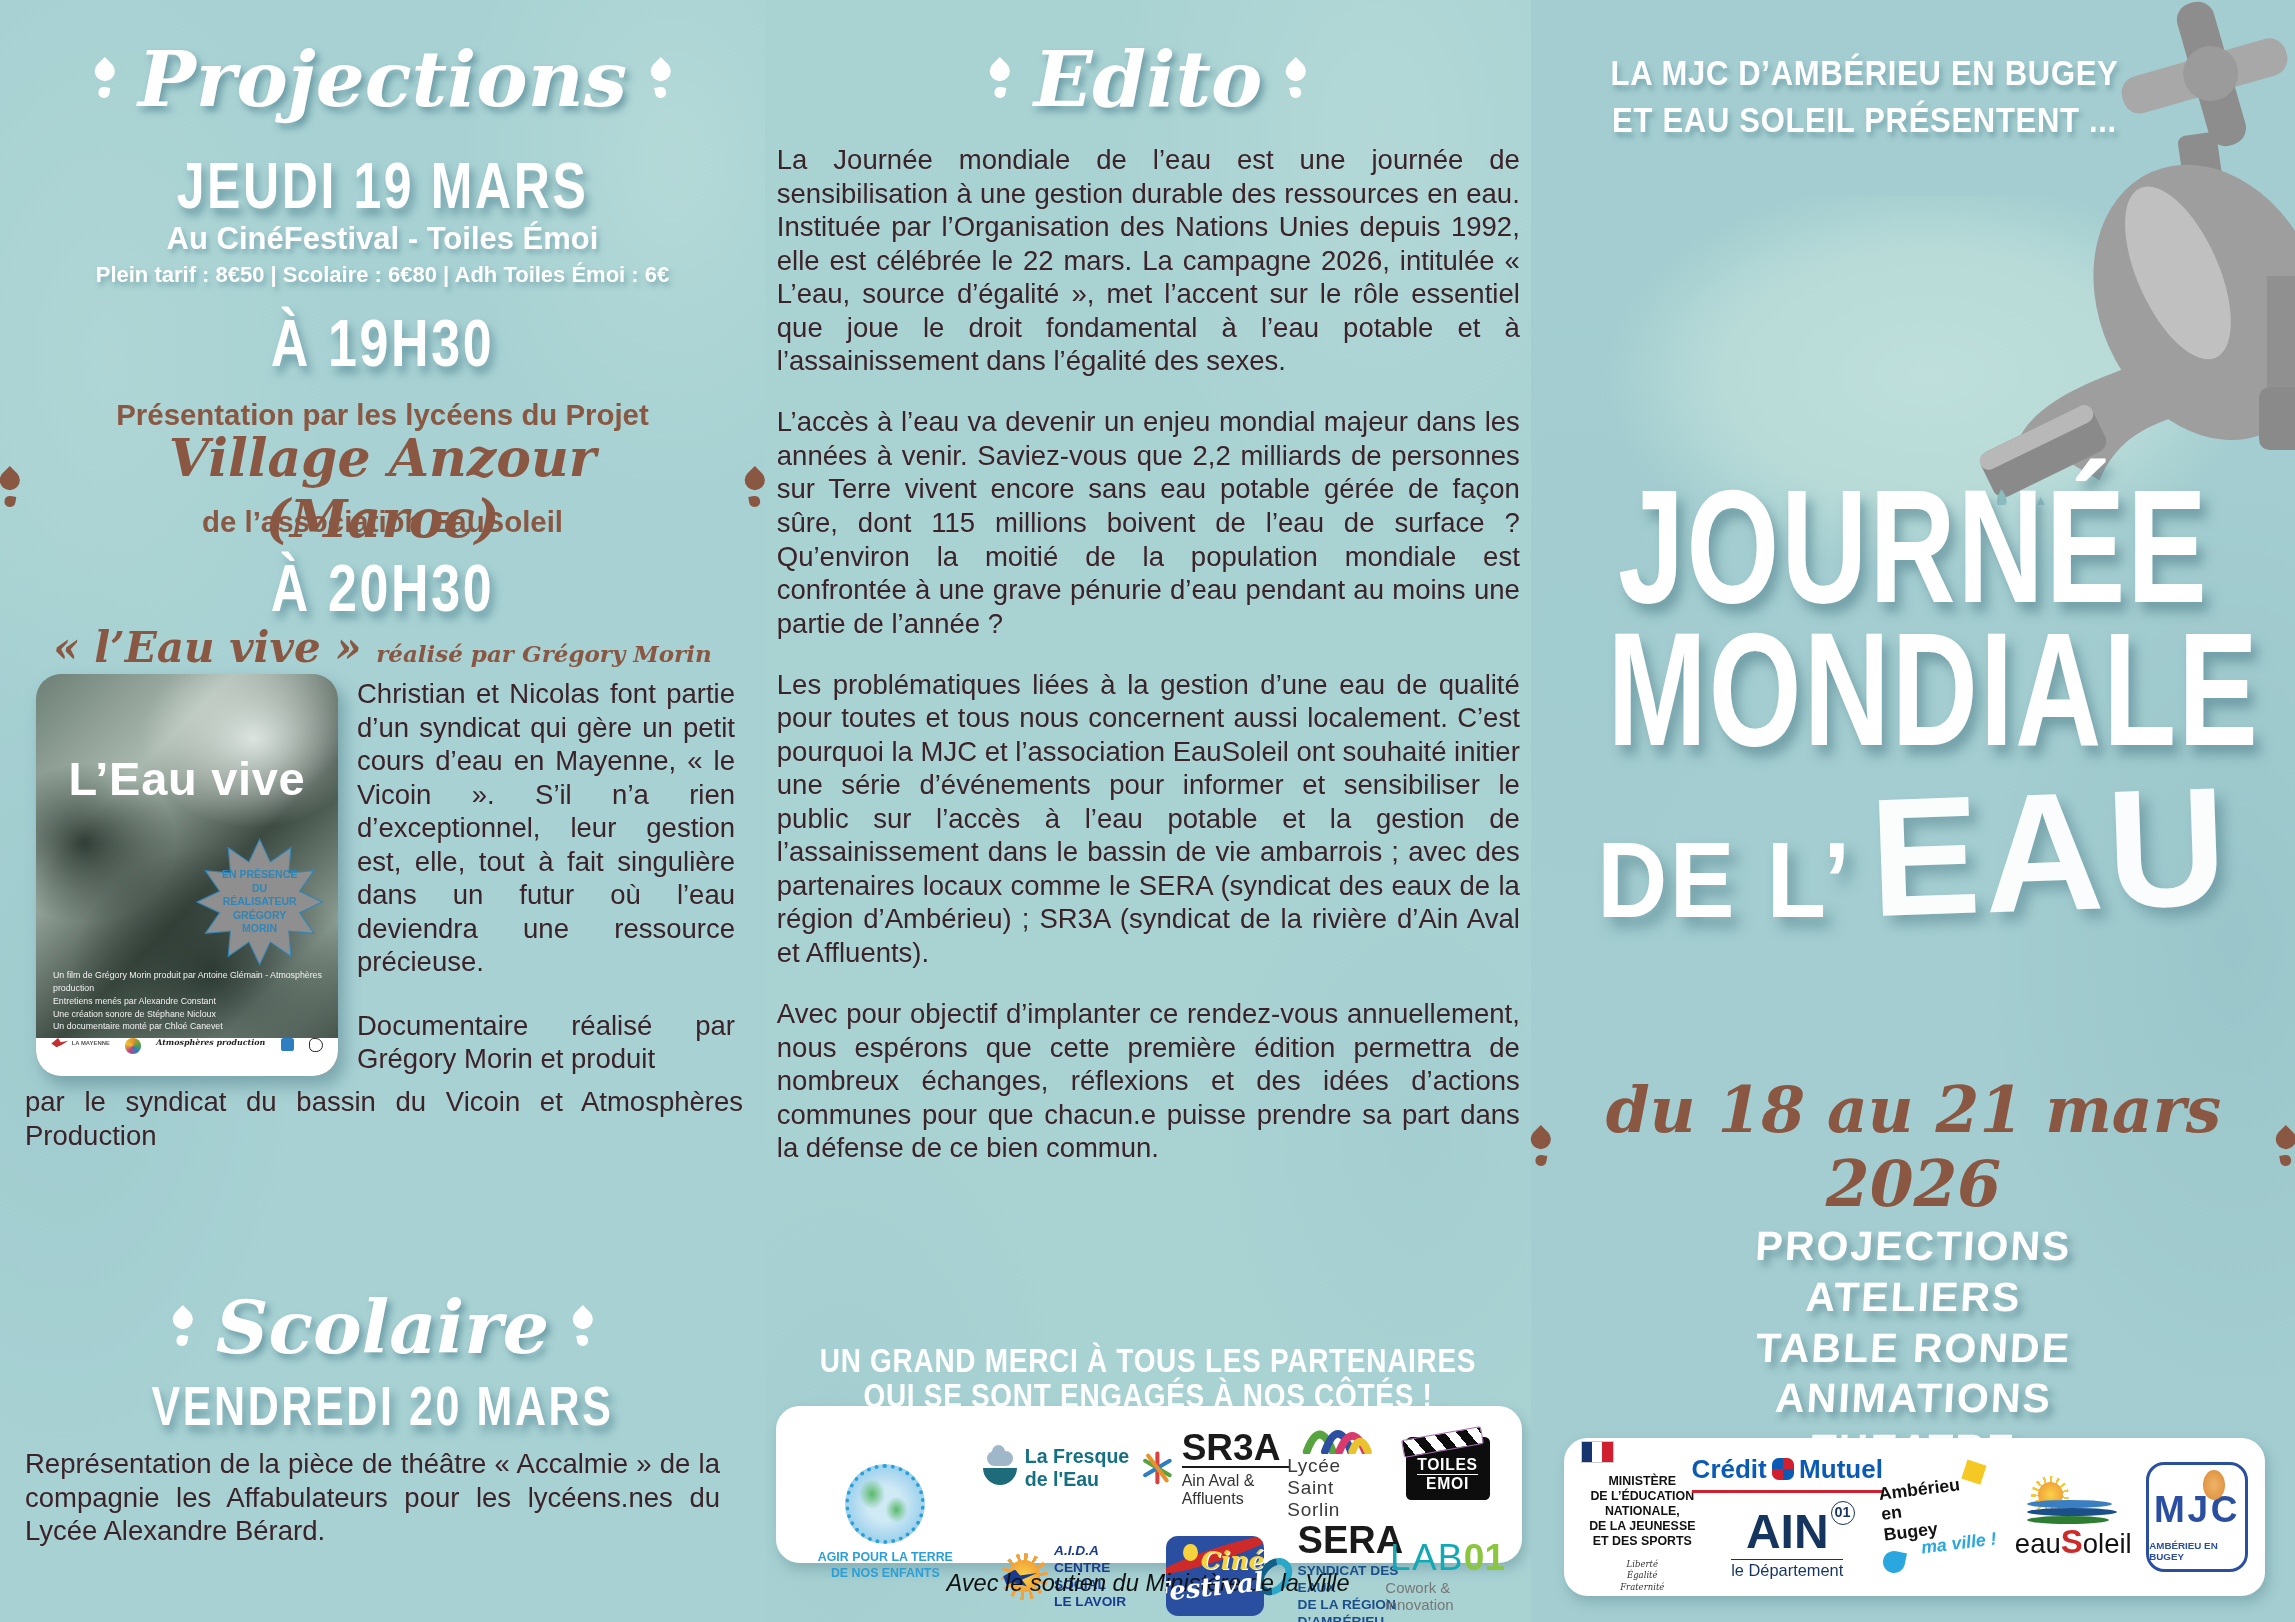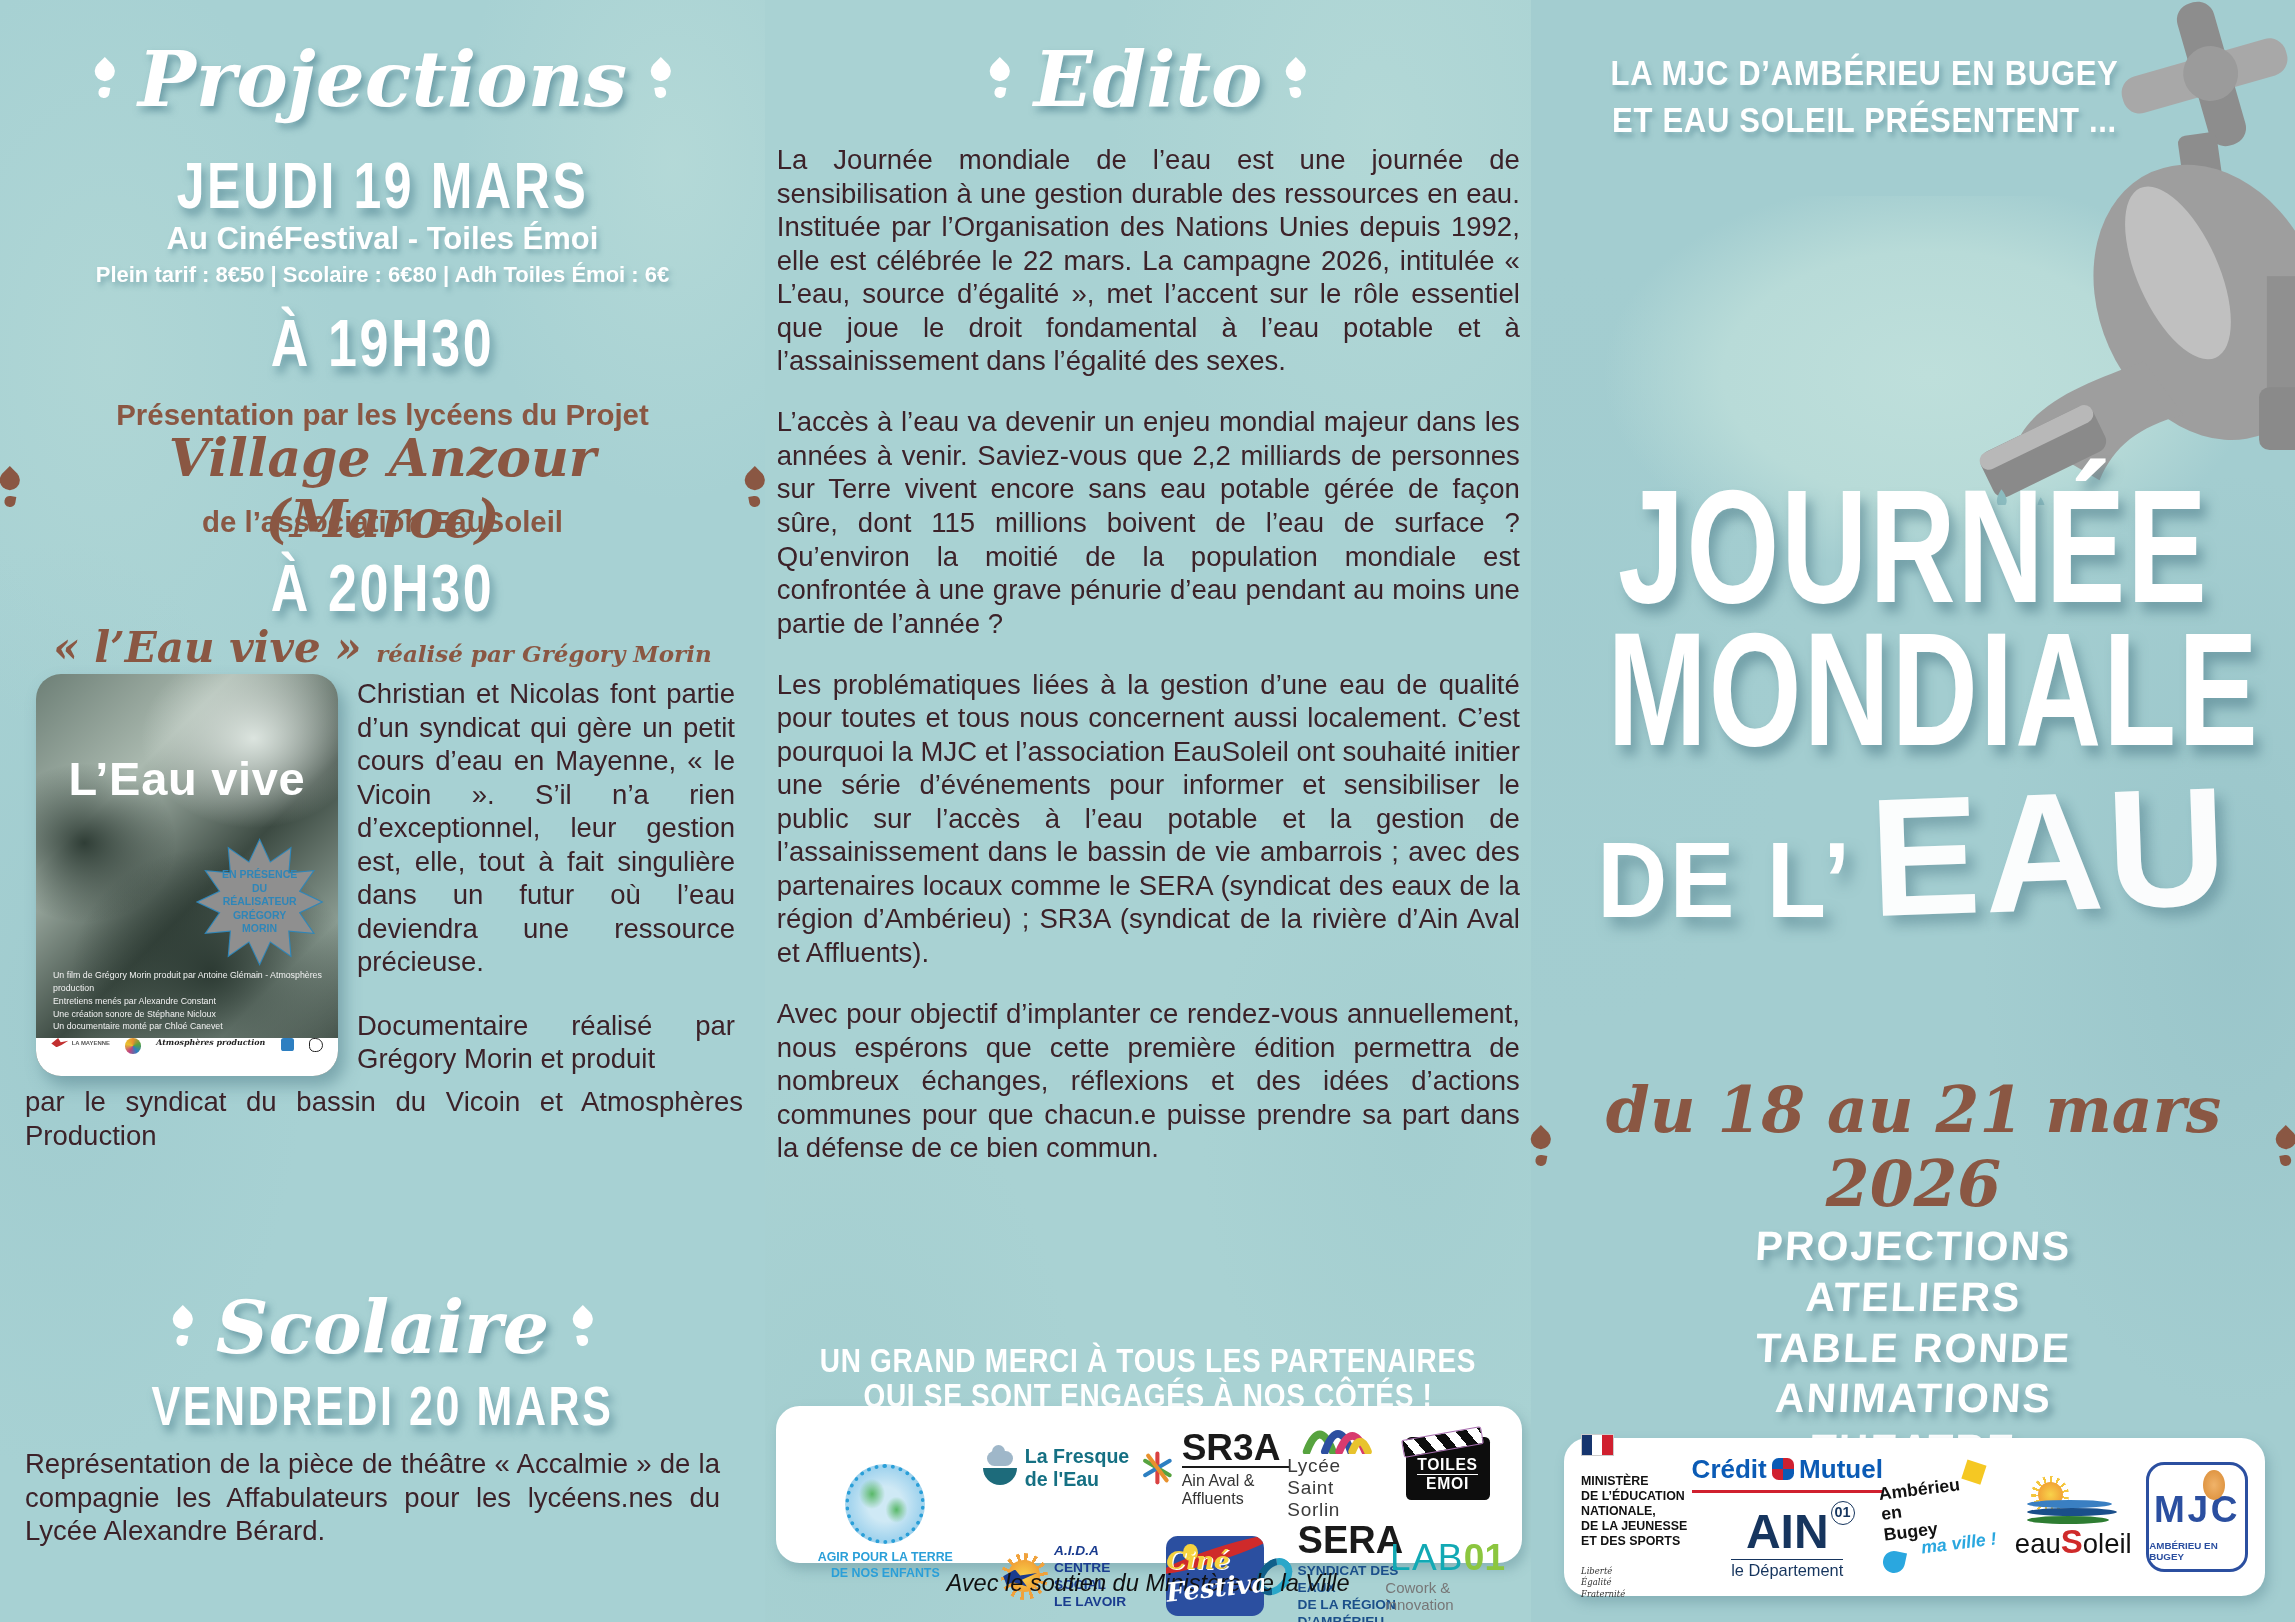--- a/index.html
+++ b/index.html
@@ -134,21 +134,21 @@
   .globe-label{color:#2a9fd8;font-weight:800;font-size:12.4px;text-align:center;line-height:1.3;}
   .aida{display:flex;align-items:center;gap:6.5px;}
   .aida-icon{width:47px;height:47px;border-radius:50%;position:relative;
     background:repeating-conic-gradient(#f0a23c 0 9deg, rgba(0,0,0,0) 9deg 26deg);}
   .aida-icon::before{content:"";position:absolute;inset:7.9px;border-radius:50%;
     background:radial-gradient(#f8d24a, #ef8f2f);}
   .aida-icon::after{content:"";position:absolute;left:2.6px;top:17px;width:34px;height:17px;background:#1a3c8f;
     clip-path:polygon(0 40%,35% 0,50% 35%,100% 20%,55% 60%,70% 100%,30% 75%,10% 90%);}
   .aida-text{color:#1a3c8f;font-weight:bold;font-size:13.7px;line-height:1.25;font-style:italic;}
   .cine{width:98px;height:80px;background:#2b4fa0;border-radius:11.8px;position:relative;overflow:hidden;
-    display:flex;flex-direction:column;align-items:flex-start;justify-content:center;}
+    display:flex;flex-direction:column;align-items:flex-end;justify-content:center;}
   .cine .swoosh{position:absolute;top:11.8px;left:-7.9px;width:118px;height:13px;background:#cf2a2a;
     border-radius:50%;transform:rotate(-18deg);}
   .cine .dot{position:absolute;top:7.9px;left:17px;width:14.4px;height:17px;border-radius:50%;background:#f5d23e;}
   .cine .w1{color:#f5d23e;font-family:"DejaVu Serif",serif;font-style:italic;font-weight:bold;
     font-size:25px;line-height:.9;z-index:1;text-shadow:1.3px 1.3px 0 #fff;}
   .cine .w2{color:#ffffff;font-family:"DejaVu Serif",serif;font-style:italic;font-weight:bold;
     font-size:26px;z-index:1;transform:rotate(-6deg);}
   .sera{display:flex;align-items:center;gap:7.9px;}
   .sera-icon{width:41px;height:41px;border-radius:50%;
     border:7.2px solid #2aa7c9;border-left-color:#10608a;border-bottom-color:#10608a;transform:rotate(40deg);box-sizing:border-box;}
@@ -177,21 +177,21 @@
   .rp-t3b{font-size:165px;font-weight:800;letter-spacing:3.9px;line-height:.92;opacity:.96;
     text-shadow:7.9px 9.2px 13px rgba(84,130,142,.55);transform:rotate(-2deg) scaleY(1.02);}
   .rp-dates{top:1073px;font-size:63px;}
   .rp-events{top:1221px;left:0;width:100%;text-align:center;color:#fff;font-weight:900;
     font-size:41px;line-height:1.24;letter-spacing:2px;}
   .rp-events .ev{display:block;transform:skewX(-3deg);text-shadow:5.2px 5.9px 7.9px rgba(84,130,142,.6);}
   .rp-logobox{left:33px;top:1438px;width:701px;height:158px;display:flex;align-items:center;
     justify-content:space-between;padding:13px 17px;box-sizing:border-box;gap:5.2px;}
 
   
-  .ministere{display:flex;flex-direction:column;gap:18px;width:124px;}
+  .ministere{display:flex;flex-direction:column;gap:11px;width:124px;text-align:center;}
   .ministere .flag{width:31px;height:19.6px;background:linear-gradient(90deg,#16356e 33%,#fff 33% 66%,#d0202f 66%);
     border:0.7px solid #ccc;}
   .ministere .lines{font-size:12.4px;font-weight:bold;color:#111;line-height:1.2;}
   .ministere .motto{font-family:"DejaVu Serif",serif;font-style:italic;font-size:8.5px;color:#333;line-height:1.3;}
   .cm{display:flex;flex-direction:column;align-items:center;width:157px;}
   .cm .row{display:flex;align-items:center;gap:5.2px;border-bottom:3.3px solid #d0202f;padding-bottom:5.2px;}
   .cm .w{font-size:26px;font-weight:800;color:#0b5bb5;}
   .cm .emblem{width:22px;height:22px;border-radius:30%;
     background:conic-gradient(#d0202f 0 25%,#0b5bb5 0 50%,#d0202f 0 75%,#0b5bb5 0);}
   .ain{display:flex;flex-direction:column;align-items:center;margin-top:15.7px;}

